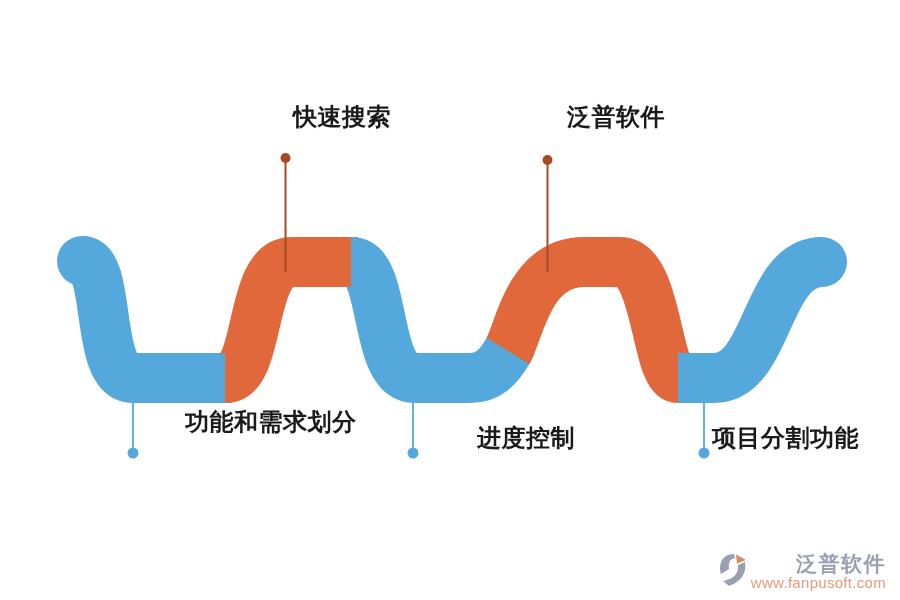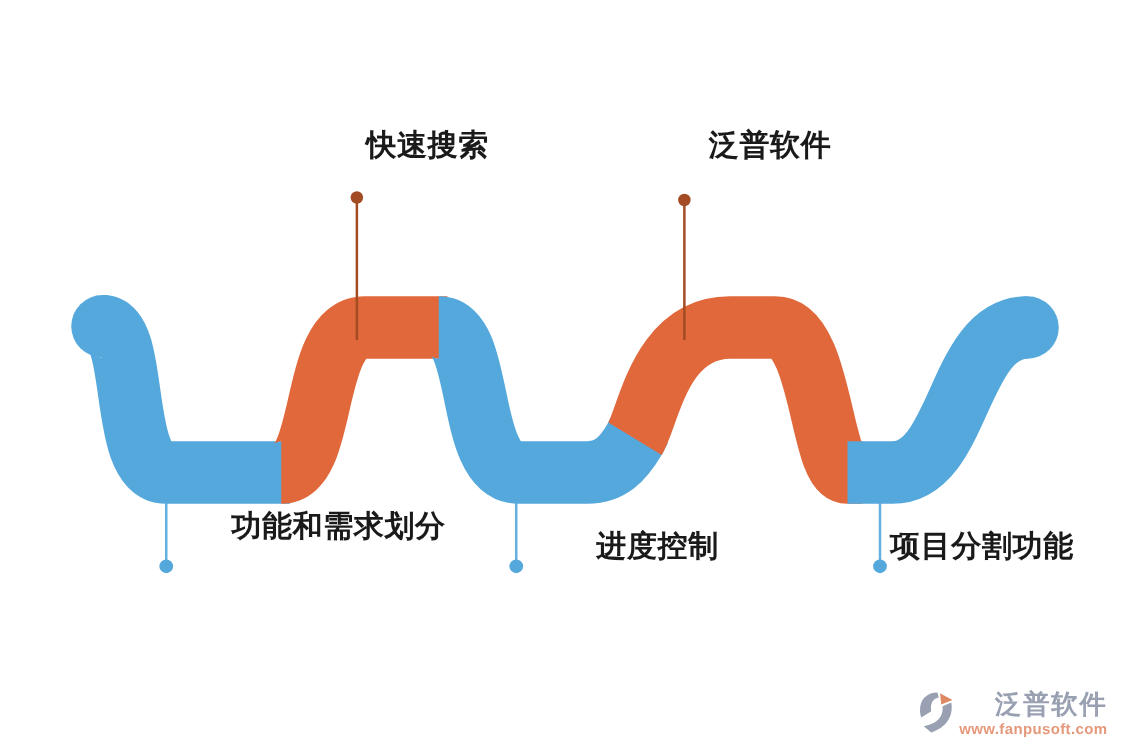--- a/index.html
+++ b/index.html
@@ -30,21 +30,21 @@
     position:absolute;right:14px;bottom:10px;
     display:flex;align-items:flex-start;gap:3px;
   }
   .logo-icon{width:30px;height:34px;margin-top:2px;}
   .logo-col{display:flex;flex-direction:column;align-items:flex-end;}
   .brand{
     font-weight:bold;font-size:21px;line-height:25px;letter-spacing:1.5px;
     color:var(--brand-text);white-space:nowrap;
   }
   .brand-url{
-    font-weight:bold;font-size:12px;line-height:14px;letter-spacing:.3px;
+    font-weight:normal;font-size:15px;line-height:14px;letter-spacing:.3px;
     color:var(--brand-url);white-space:nowrap;
   }
 </style>
 </head>
 <body>
 
 <div class="stage">
 
   <svg class="wave-layer" width="900" height="600" viewBox="0 0 900 600">
 

